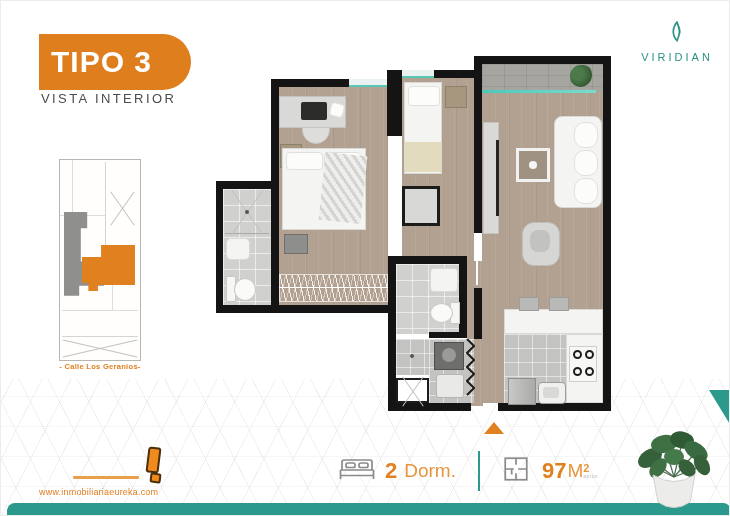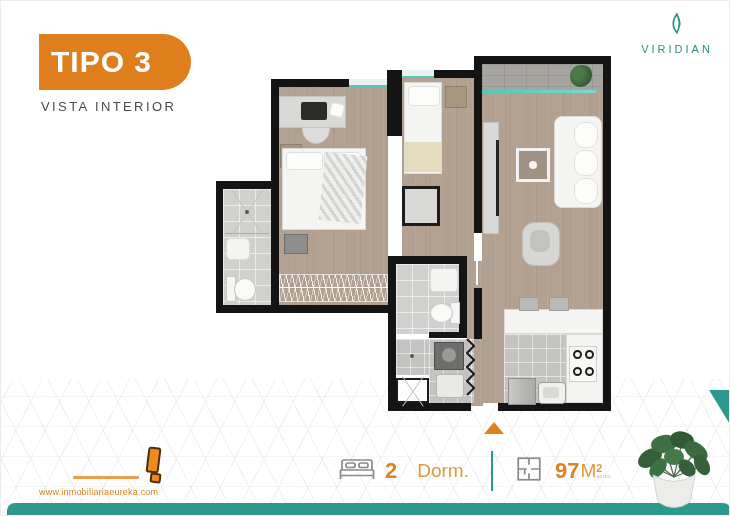--- a/index.html
+++ b/index.html
@@ -2,23 +2,23 @@
 <html><head>
 <meta charset="utf-8">
 <style>
   html,body{margin:0;padding:0;background:#fff;}
   body{font-family:"Liberation Sans", sans-serif;}
   .page{position:relative;width:730px;height:516px;background:#ffffff;overflow:hidden;border:1px solid #ececec;box-sizing:border-box;}
   .abs{position:absolute;}
   
   .tipo-banner{left:38px;top:33px;width:152px;height:56px;background:#de7e1d;border-radius:0 28px 28px 0;display:flex;align-items:center;}
   .tipo-banner span{color:#fff;font-size:30px;font-weight:bold;letter-spacing:1px;padding-left:12px;text-align:right;}
-  .vista{left:40px;top:98px;font-size:13px;color:#4b4b49;letter-spacing:2.4px;}
-  
-  .brand{left:628px;top:12px;width:96px;text-align:center;}
+  .vista{left:40px;top:90px;font-size:13px;color:#4b4b49;letter-spacing:2.4px;}
+  
+  .brand{left:628px;top:20px;width:96px;text-align:center;}
   .brand .name{color:#2b9183;font-size:11px;letter-spacing:3px;margin-top:2px;}
   
   .siteplan{left:58px;top:158px;width:80px;height:200px;border:1px solid #b8b6b1;background:#fffefc;}
   .sp-line{background:#ddd;}
   .xbox::before,.xbox::after{content:"";position:absolute;left:-12%;top:50%;width:124%;height:1px;background:#c2c2c0;}
   .xbox::before{transform:rotate(55deg);}
   .xbox::after{transform:rotate(-55deg);}
   .xflat::before,.xflat::after{content:"";position:absolute;left:0;top:50%;width:100%;height:1px;background:#c2c2c0;}
   .xflat::before{transform:rotate(13deg);}
   .xflat::after{transform:rotate(-13deg);}
@@ -45,21 +45,21 @@
   
   .eureka{left:50px;top:450px;width:140px;height:36px;}
   .eureka-text{font-size:23px;font-weight:800;color:#f08a1c;letter-spacing:-.5px;
     text-shadow:-1px 0 #4a2f08,1px 0 #4a2f08,0 -1px #4a2f08,0 1px #4a2f08,1px 1px #4a2f08;}
   .eureka-bang{left:96px;top:-4px;width:9px;height:22px;background:#f08a1c;border:2px solid #4a2f08;border-radius:3px;transform:rotate(7deg);}
   .eureka-dot{left:99px;top:22px;width:7px;height:6px;background:#f08a1c;border:2px solid #4a2f08;border-radius:2px;transform:rotate(7deg);}
   .eureka-tag{left:22px;top:25px;width:66px;height:3px;background:#e8a04a;border-radius:1px;}
   .website{left:38px;top:486px;font-size:9px;color:#e07f1f;letter-spacing:.2px;}
   .specs{left:338px;top:448px;height:44px;display:flex;align-items:center;}
   .spec-num{font-size:22px;font-weight:bold;color:#e0801f;}
-  .spec-label{font-size:19px;color:#e6963d;margin-left:20px;}
+  .spec-label{font-size:19px;color:#e6963d;margin-left:7px;}
   .spec-divider{width:2px;height:40px;background:#2b9a8c;margin:0 22px;}
   .supwrap{display:inline-flex;flex-direction:column;align-items:flex-start;line-height:1;}
   .sup2{font-size:11px;color:#e6963d;font-weight:bold;}
   .aprox{font-size:5px;color:#b9b9b7;letter-spacing:.4px;}
   .teal-bar{left:6px;top:502px;width:724px;height:14px;background:#2b9a8c;border-radius:8px 8px 0 0;}
   .corner-tri{left:708px;top:389px;width:0;height:0;border-top:36px solid #2b9a8c;border-left:22px solid transparent;}
   .entry-arrow{left:483px;top:421px;width:0;height:0;border-left:10px solid transparent;border-right:10px solid transparent;border-bottom:12px solid #e0801f;}
   .bg-pattern{left:0;top:378px;width:730px;height:138px;
     background:repeating-linear-gradient(63deg,rgba(150,150,150,.13) 0 1px,transparent 1px 26px),
                repeating-linear-gradient(-63deg,rgba(150,150,150,.13) 0 1px,transparent 1px 26px),
@@ -81,20 +81,31 @@
   <div class="abs brand z1">
     <span>
       <svg width="20" height="24" viewBox="0 0 22 26" fill="none">
         <path d="M11 1 C7 6 6 12 8 17 c1 2.2 2 3.4 3 4.5 2-4 3.2-9 2.2-13 C12.7 6 12 3.5 11 1z" stroke="#2b9183" stroke-width="1.8"></path>
         <path d="M11 2 c3 4 4 8.5 3 12.5" stroke="#2b9183" stroke-width="1.1"></path>
       </svg>
     </span>
     <div class="name">VIRIDIAN</div>
   </div>
 
+  <div class="abs siteplan z1">
+    <div class="abs xbox" style="left:45px;top:2px;width:33px;height:92px;border-left:1px solid #d5d5d2;"></div>
+    <div class="abs sp-line" style="left:0;top:55px;width:45px;height:1px;"></div>
+    <div class="abs sp-line" style="left:12px;top:0;width:1px;height:55px;"></div>
+    <div class="abs sp-line" style="left:2px;top:150px;width:76px;height:1px;"></div>
+    <div class="abs sp-line" style="left:52px;top:94px;width:1px;height:56px;"></div>
+    <div class="abs sp-gray"></div>
+    <div class="abs sp-orange"></div>
+    <div class="abs xflat" style="left:2px;top:176px;width:76px;height:22px;border-top:1px solid #d5d5d2;"></div>
+    <div class="abs street">- Calle Los Geranios-</div>
+  </div>
 
   <div class="abs plan z1">
 
     <div class="abs wood" style="left:63px;top:31px;width:109px;height:218px;"></div>
     <div class="abs wood" style="left:186px;top:22px;width:72px;height:183px;"></div>
     <div class="abs wood" style="left:251px;top:205px;width:16px;height:145px;"></div>
     <div class="abs wood" style="left:266px;top:36px;width:121px;height:311px;"></div>
     <div class="abs stone" style="left:266px;top:8px;width:121px;height:28px;"></div>
     <div class="abs glass" style="left:266px;top:34px;width:114px;height:3px;"></div>
     <div class="abs tile" style="left:7px;top:133px;width:48px;height:116px;"></div>

